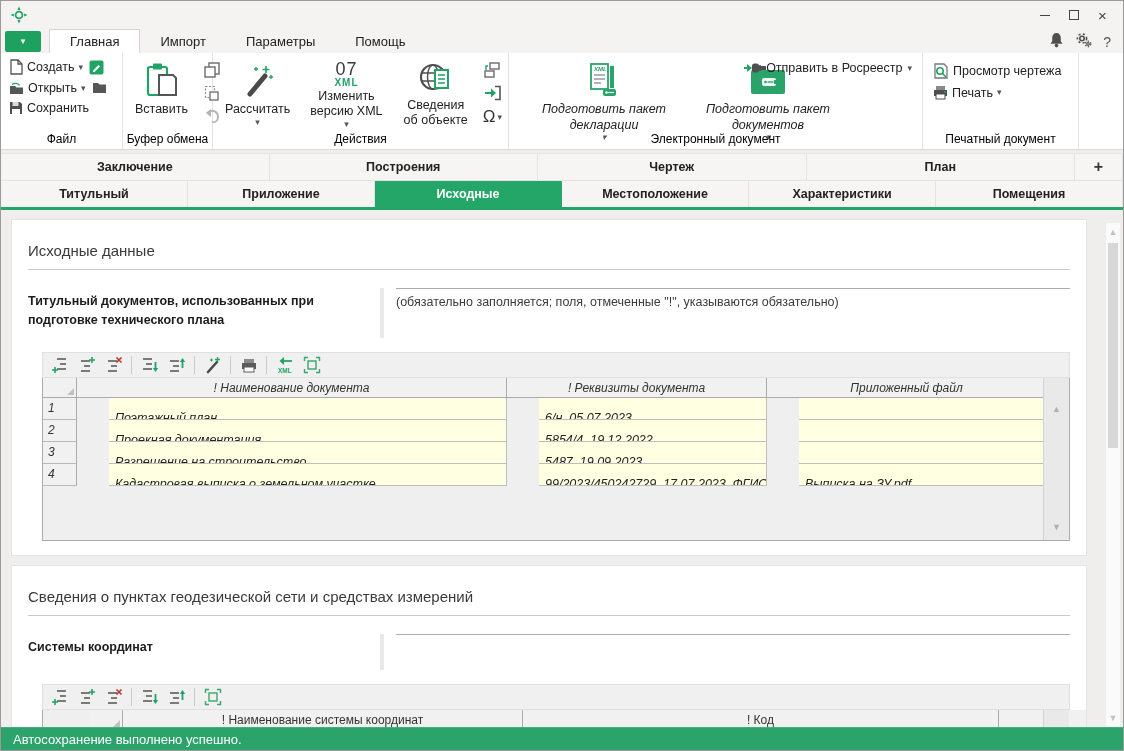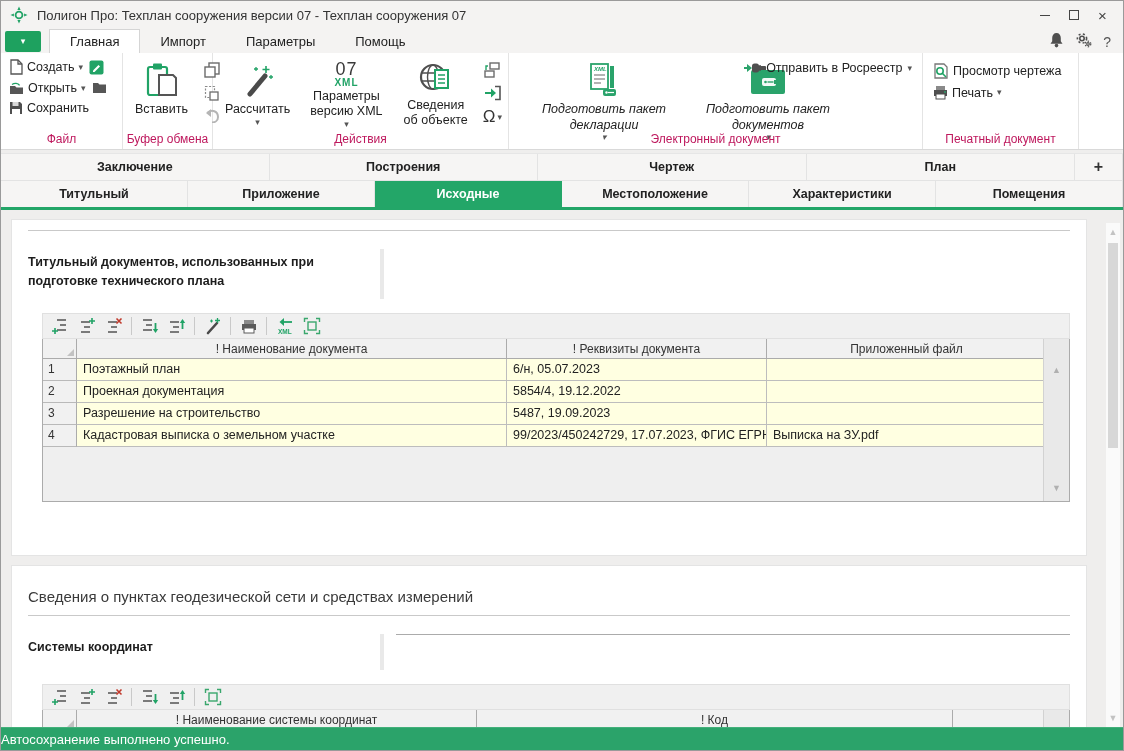--- a/index.html
+++ b/index.html
@@ -29,21 +29,21 @@
   .mtab.active { background:#fff; border:1px solid #d5d5d5; border-bottom:none; }
   .mini-icons { position:absolute; right: 12px; top: 3px; display:flex; gap: 11px; align-items:center;
                 color:#555; }
   .mini-icons .help-glyph { font-size: 14px; color:#555; }
 
   
   .ribbon { position: absolute; top: 52px; left:0; right:0; height: 97px; background:#fff;
             border-bottom: 1px solid #d9d9d9; display:flex; }
   .rgroup { position: relative; border-right: 1px solid #e4e4e4; padding: 5px 6px 18px 6px; }
   .glabel { position:absolute; bottom: 3px; left:0; right:0; text-align:center; font-size: 12px;
-            color:#be185d; white-space: nowrap; }
+            color:#000000; white-space: nowrap; }
   .frow { display:flex; align-items:center; gap: 3px; margin-bottom: 4px; }
   .sbtn { display:flex; align-items:center; gap: 4px; font-size: 12.5px; color:#222; padding: 1px 2px;
           white-space: nowrap; }
   .iconbtn { display:flex; align-items:center; justify-content:center; padding: 1px; }
   .caret { font-size: 9px; color:#555; line-height: 1; }
   .bigbtn { display:flex; flex-direction:column; align-items:center; justify-content:flex-start;
             font-size: 12.5px; color:#222; text-align:center; padding: 2px 6px; line-height: 1.25; }
   .bigbtn .ic { height: 42px; display:flex; align-items:center; justify-content:flex-end; }
   .g-clip { display:flex; gap: 8px; }
   .sidecol { display:flex; flex-direction:column; gap: 5px; align-items:center; padding-top: 3px; }
@@ -83,64 +83,63 @@
   .fdivider { position:absolute; left: 352px; top: 0; bottom: 6px; width: 4px; background:#e9e9e9; }
   .fvalue { position:absolute; left: 368px; right: 0; top: 0; border-top: 1px solid #ababab;
             font-size: 12.5px; color:#3c3c3c; padding-top: 6px; }
   .tbar { margin: 8px 16px 0 30px; height: 26px; background:#f0f0f0; border: 1px solid #e0e0e0;
           display:flex; align-items:center; gap: 2px; padding: 0 4px; }
   .ticon { width: 25px; height: 22px; display:flex; align-items:center; justify-content:center; }
   .tsep { width: 1px; height: 18px; background:#c9c9c9; margin: 0 3px; }
 
   .dtable { position:relative; margin: 0 16px 0 30px; background:#efefef; border: 1px solid #ababab;
             border-top: none; }
-  .dtable.t1 { height: 163px; }
+  .dtable.t1 { height: 163px; font-style: italic; }
   .dtable.t2 { height: 120px; }
   .grid { display:grid; }
   .grid.g1 { grid-template-columns: 34px 430px 260px 280px; }
-  .grid.g2 { grid-template-columns: 34px 400px 476px 94px; }
+  .grid.g2 { grid-template-columns: 34px 400px 476px 94px; padding-left: 46px; }
   .hcell { background:#f1f1f1; border-right: 1px solid #ababab; border-bottom: 1px solid #ababab;
            font-size: 12px; color:#333; text-align:center; padding: 3px 2px; height: 20px; position:relative; }
   .ncell { background:#f1f1f1; border-right: 1px solid #ababab; border-bottom: 1px solid #b9b9b9;
            font-size: 12px; color:#333; padding: 3px 0 0 5px; height: 22px; }
   .dcell { background:#ffffe1; border-right: 1px solid #bdbdbd; border-bottom: 1px solid #bdbdbd;
-           font-size: 12.5px; color:#222; padding: 3px 6px 0 6px; height: 22px; white-space:nowrap;
-           overflow:hidden; }
+           font-size: 12.5px; color:#222; padding: 13px 6px 0 6px; height: 22px; white-space:nowrap;
+           overflow:hidden;margin-left:32px; }
   .corner-tri { position:absolute; right: 2px; bottom: 2px; width: 0; height: 0;
                 border-left: 7px solid transparent; border-bottom: 7px solid #c2c2c2; }
   .inner-sb { position:absolute; right: 0; top: 0; bottom: 0; width: 26px; background:#e9e9e9;
               border-left: 1px solid #d2d2d2; }
   .inner-sb .a { position:absolute; left:0; right:0; text-align:center; font-size: 9px; color:#b0b0b0; }
   .inner-sb .a.up { top: 26px; }
   .inner-sb .a.dn { bottom: 8px; }
 
   
   .page-sb { position:absolute; right: 3px; top: 13px; bottom: 2px; width: 14px; background:#fafafa; }
   .page-sb .a { position:absolute; left:0; right:0; text-align:center; font-size: 9px; color:#c3c3c3; }
   .page-sb .a.up { top: 4px; } .page-sb .a.dn { bottom: 4px; }
   .page-sb .thumb { position:absolute; left: 2px; width: 10px; top: 20px; height: 205px; background:#d7d7d7; }
 
   
   .statusbar { position:absolute; left:0; right:0; bottom:0; height: 23px; background:#2ba36a;
                border-top: 1px solid #43b07a; color:#fff; font-size: 13px; display:flex;
-               align-items:center; }
+               align-items:center; padding-left: 12px; }
 </style>
 </head>
 <body>
 
 <div class="window">
 
   <div class="titlebar">
     <span class="app-logo">
       <svg width="18" height="18" viewBox="0 0 18 18">
         <circle cx="9" cy="9" r="3.4" fill="none" stroke="#21a366" stroke-width="1.8"></circle>
         <path d="M9 0.5l1.6 3.4H7.4zM9 17.5l1.6-3.4H7.4zM0.5 9l3.4-1.6v3.2zM17.5 9l-3.4-1.6v3.2z" fill="#21a366"></path>
       </svg>
     </span>
-    <span class="title-text">Полигон Про: Техплан сооружения версии 07 - Техплан сооружения 07</span>
     <div class="win-controls">
       <div class="win-btn">
           <span class="min-glyph"></span>
         </div>
       <div class="win-btn">
           <span class="max-glyph"></span>
         </div>
       <div class="win-btn">
           <span class="close-glyph">×</span>
         </div>
@@ -270,21 +269,21 @@
         <span>Рассчитать</span>
         <span class="caret">▾</span>
       </div>
       <div class="bigbtn" style="width:104px">
         <span class="ic">
           <span class="xml07">
               <div class="v">07</div>
               <div class="w">XML</div>
             </span>
         </span>
-        <span>Параметры версию XML</span>
+        <span>Изменить версию XML</span>
         <span class="caret">▾</span>
       </div>
       <div class="bigbtn" style="width:96px">
         <span class="ic">
           <svg width="36" height="36" viewBox="0 0 36 36">
               <circle cx="15" cy="16" r="12" fill="#fff" stroke="#4f4f4f" stroke-width="2.2"></circle>
               <ellipse cx="15" cy="16" rx="5.5" ry="12" fill="none" stroke="#4f4f4f" stroke-width="1.4"></ellipse>
               <path d="M3.5 12h23M3.5 20h23" stroke="#4f4f4f" stroke-width="1.4"></path>
               <rect x="17" y="9" width="13" height="18" fill="#fff" stroke="#21a366" stroke-width="2"></rect>
               <path d="M20 14h7M20 18h7M20 22h7" stroke="#21a366" stroke-width="1.4"></path>
@@ -400,24 +399,26 @@
       <div class="ttab">Местоположение</div>
       <div class="ttab">Характеристики</div>
       <div class="ttab">Помещения</div>
     </div>
     <div class="green-line"></div>
   </div>
 
   <div class="content">
 
     <div class="card card1">
+      <div class="card-title">Исходные данные</div>
       <div class="hr"></div>
       <div class="fieldrow h2">
         <div class="flabel">Титульный документов, использованных при подготовке технического плана</div>
         <div class="fdivider"></div>
+        <div class="fvalue">(обязательно заполняется; поля, отмеченные "!", указываются обязательно)</div>
       </div>
 
       <div class="tbar">
         <div class="ticon">
           <svg width="18" height="18" viewBox="0 0 18 18">
               <path d="M6 3h9M9 8h6M6 13h9" stroke="#7a7a7a" stroke-width="2"></path>
               <path d="M1 14h6M4 11v6" stroke="#21a366" stroke-width="1.6"></path>
             </svg>
         </div>
         <div class="ticon">

